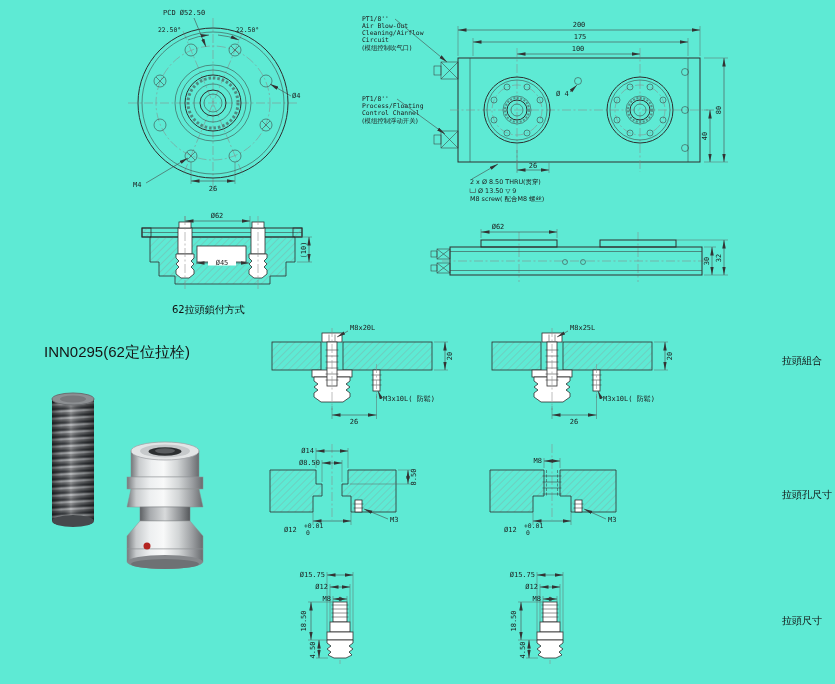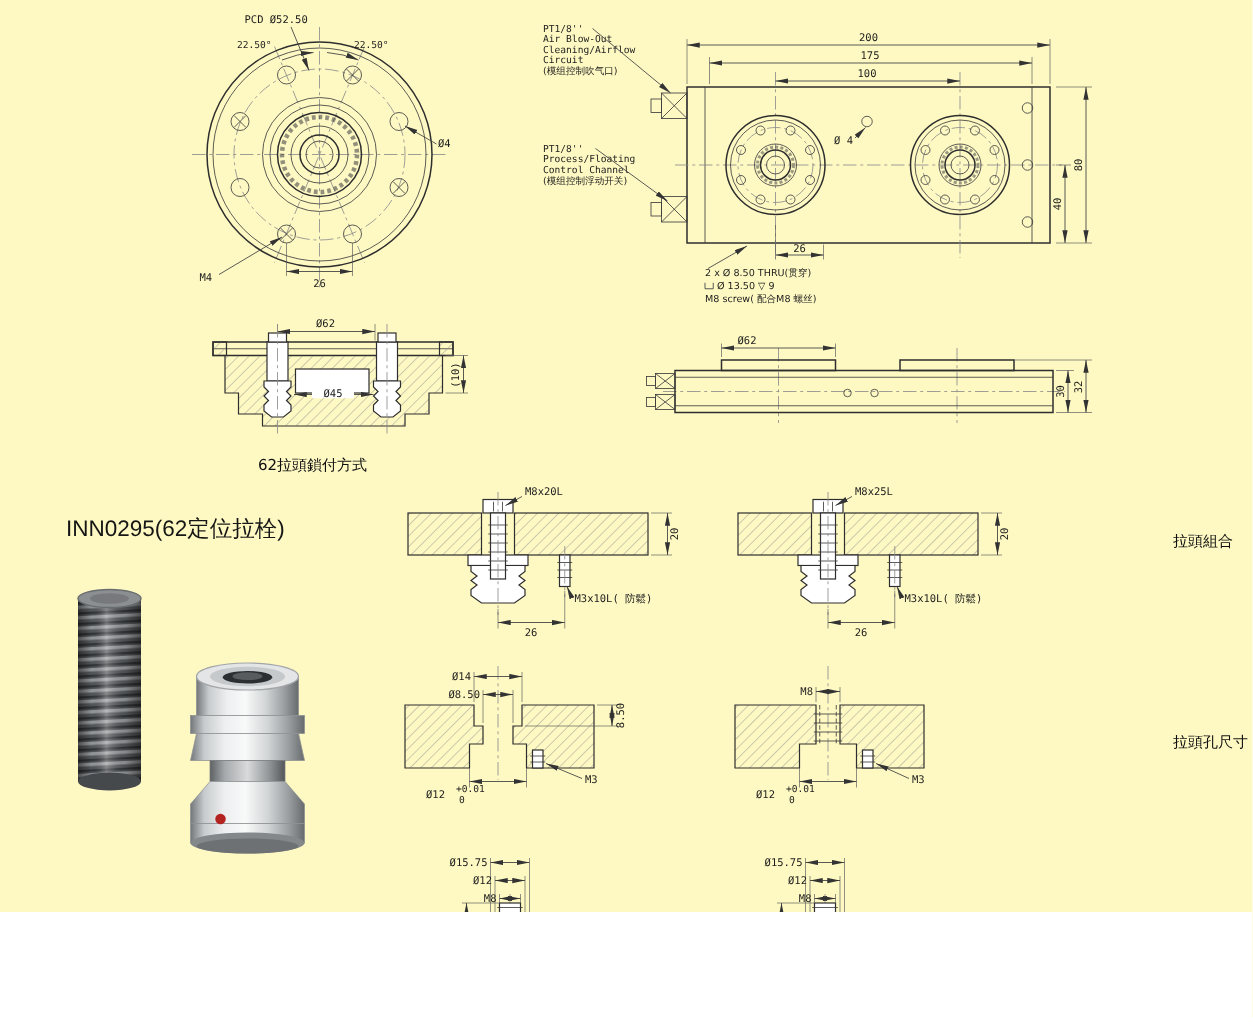--- a/index.html
+++ b/index.html
@@ -1,16 +1,16 @@
 <!DOCTYPE html>
 <html><head>
 <meta charset="utf-8">
 <style>
   html,body{margin:0;padding:0;background:#fff;}
-  .page{position:relative;width:835px;height:608px;background:#fef9c3;overflow:hidden;
+  .page{position:relative;width:835px;height:684px;background:#5eead4;overflow:hidden;
         font-family:"DejaVu Sans",sans-serif;}
   svg{position:absolute;left:0;top:0;}
   .ln{stroke:#2e2e2e;stroke-width:1;fill:none;}
   .tn{stroke:#3a3a3a;stroke-width:0.55;fill:none;}
   .cl{stroke:#8a8a8a;stroke-width:0.55;fill:none;stroke-dasharray:9 2.5 2 2.5;}
   .dim{stroke:#474747;stroke-width:0.6;fill:none;}
   .ext{stroke:#5a5a5a;stroke-width:0.45;fill:none;}
   .hat{fill:url(#hatch);stroke:#2e2e2e;stroke-width:0.8;}
   .wh{fill:#fff;stroke:#2e2e2e;stroke-width:0.8;}
   text.d{font:7px "DejaVu Sans Mono",monospace;fill:#1c1c1c;}

